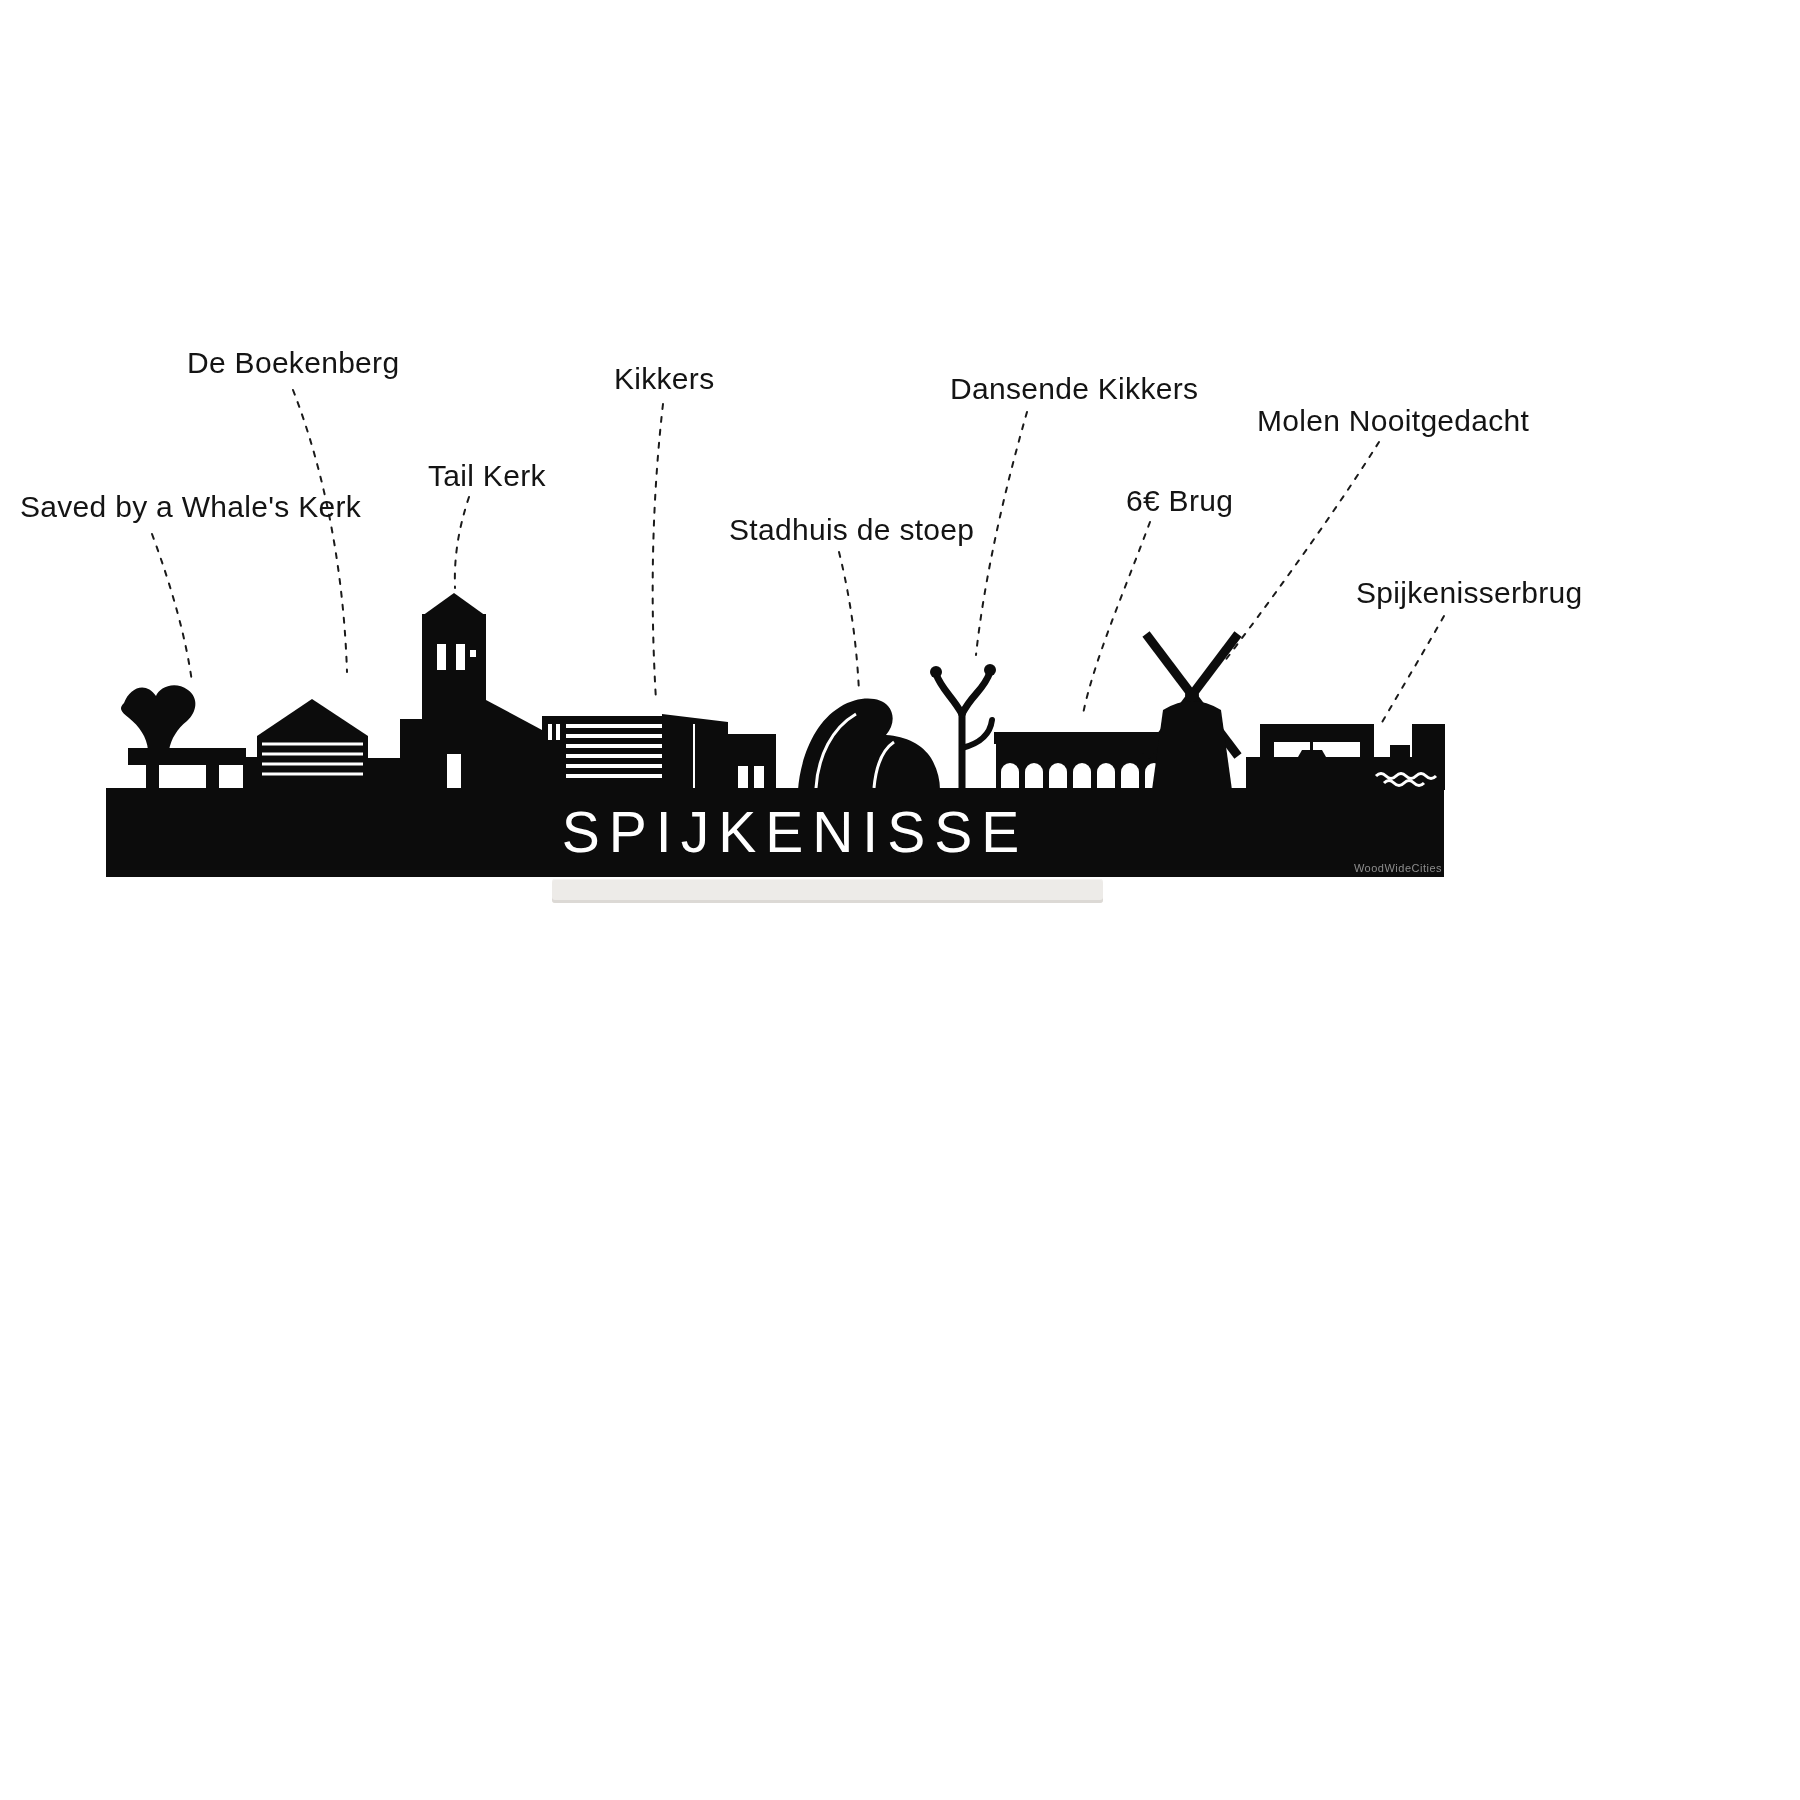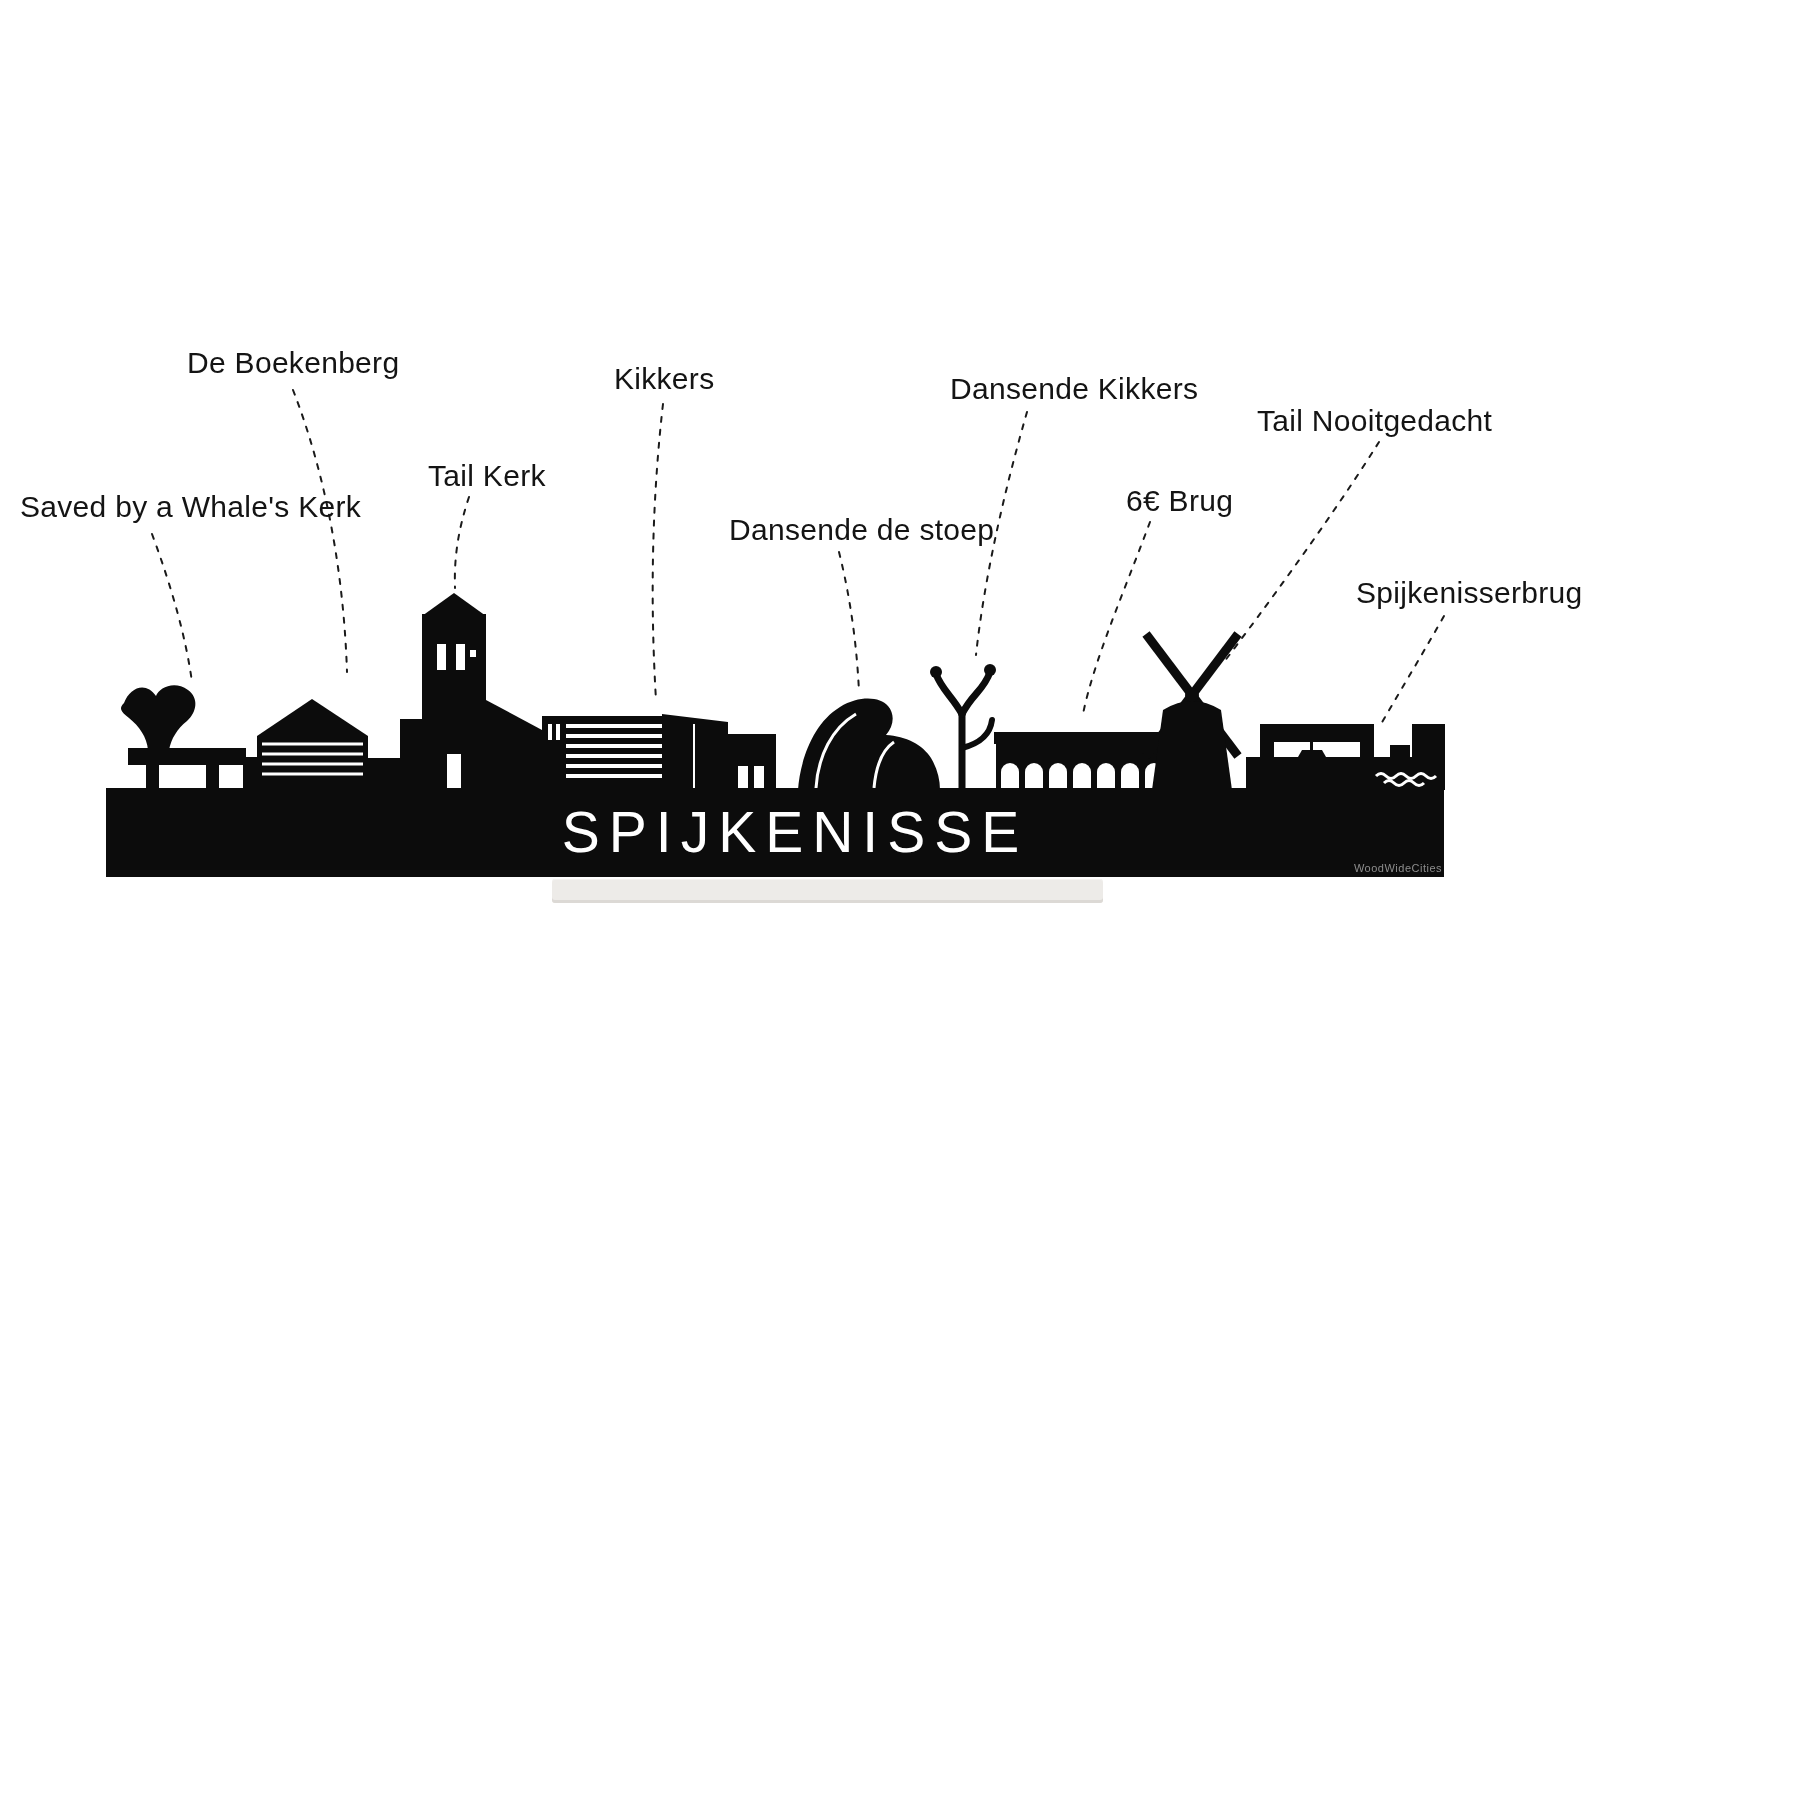--- a/index.html
+++ b/index.html
@@ -141,21 +141,21 @@
       <text x="795" y="852" text-anchor="middle" fill="#ffffff" font-family="Liberation Sans, sans-serif" font-size="57" font-weight="500" letter-spacing="9">SPIJKENISSE</text>
 
       <text x="1398" y="872" text-anchor="middle" fill="#8d8d8d" font-family="Liberation Sans, sans-serif" font-size="11" letter-spacing="0.5">WoodWideCities</text>
     </g>
   </svg>
 
   <div class="label" style="left:20px;top:490px">Saved by a Whale's Kerk</div>
   <div class="label" style="left:187px;top:346px">De Boekenberg</div>
   <div class="label" style="left:428px;top:459px">Tail Kerk</div>
   <div class="label" style="left:614px;top:362px">Kikkers</div>
-  <div class="label" style="left:729px;top:513px">Dansende de stoep</div>
+  <div class="label" style="left:729px;top:513px">Stadhuis de stoep</div>
   <div class="label" style="left:950px;top:372px">Dansende Kikkers</div>
   <div class="label" style="left:1126px;top:484px">6€ Brug</div>
-  <div class="label" style="left:1257px;top:404px">Tail Nooitgedacht</div>
+  <div class="label" style="left:1257px;top:404px">Molen Nooitgedacht</div>
   <div class="label" style="left:1356px;top:576px">Spijkenisserbrug</div>
 
   <div class="stand"></div>
 
 </div>
 
 </body></html>

